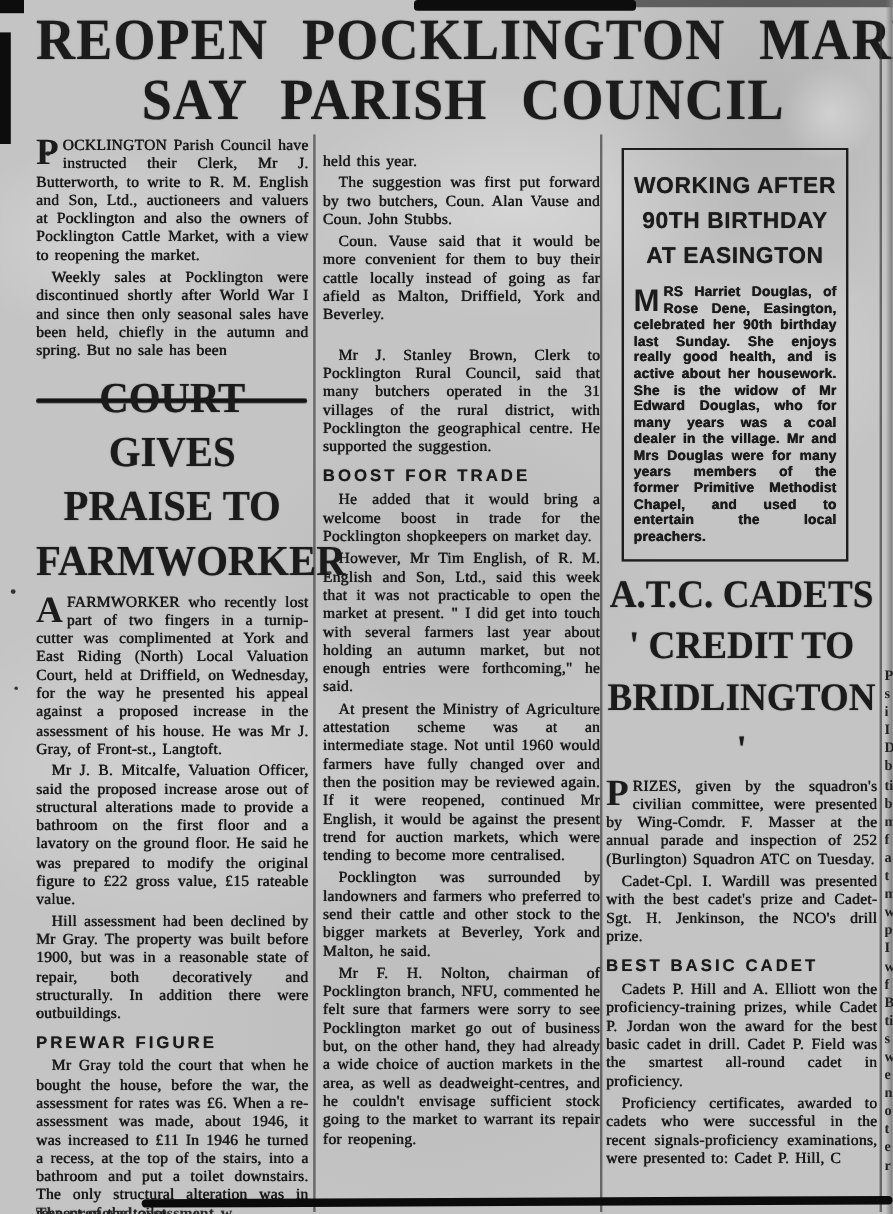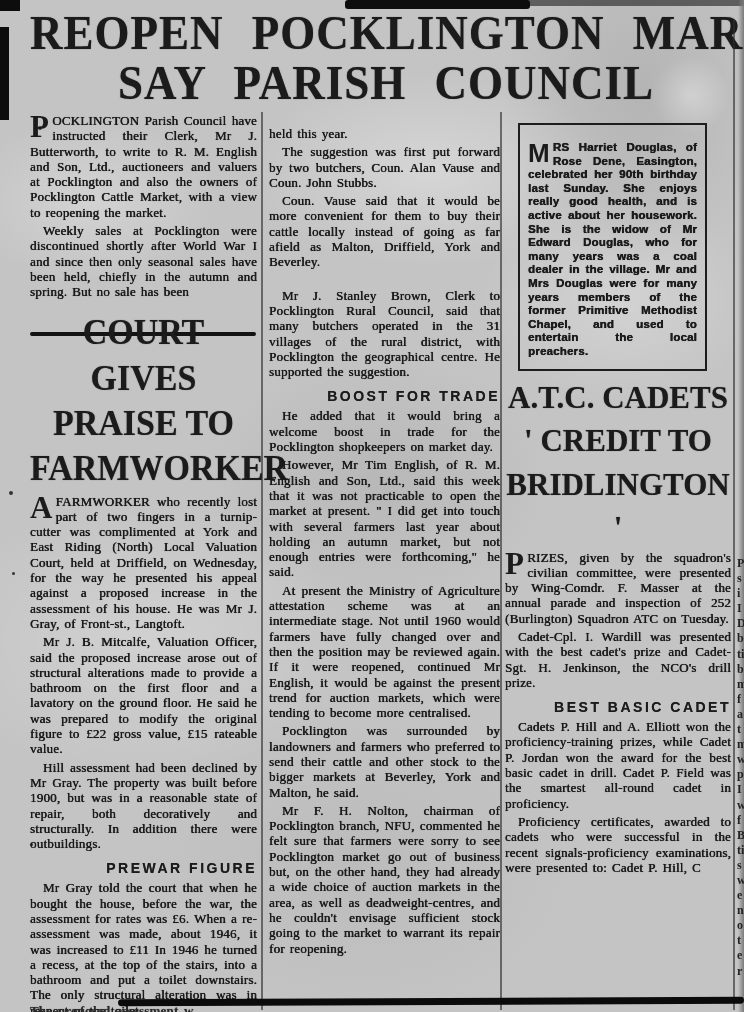--- a/index.html
+++ b/index.html
@@ -40,21 +40,21 @@
     letter-spacing:.2px;word-spacing:1.5px;
     text-shadow:.35px 0 0 currentColor, 0 0 .8px rgba(30,30,30,.5);
   }
   p.body.ind{text-indent:13px;}
   .dropcap{
     float:left;font-size:31px;line-height:26px;font-weight:bold;
     padding:1px 3px 0 0;text-shadow:none;
   }
   .subhead{
     font-family:"Liberation Sans",sans-serif;font-weight:bold;
-    font-size:14px;letter-spacing:2.5px;text-align:right;
+    font-size:14px;letter-spacing:2.5px;text-align:left;
     margin:9px 0 4px 0;text-shadow:0 0 .6px rgba(20,20,20,.7);
   }
   .art-head{
     font-family:"Liberation Serif",serif;font-weight:bold;text-align:center;
     font-size:34px;line-height:43px;margin:6px 0 8px 0;
     transform:scaleY(1.05);text-shadow:0 0 1px rgba(20,20,20,.55);
   }
   
   .nib-box{
     margin-left:13px;width:169px;border:2.5px solid #1d1d1d;
@@ -143,20 +143,25 @@
     <div class="subhead">BOOST FOR TRADE</div>
     <p class="body ind">He added that it would bring a welcome boost in trade for the Pocklington shopkeepers on market day.</p>
     <p class="body ind">However, Mr Tim English, of R. M. English and Son, Ltd., said this week that it was not practicable to open the market at present. " I did get into touch with several farmers last year about holding an autumn market, but not enough entries were forthcoming," he said.</p>
     <p class="body ind">At present the Ministry of Agriculture attestation scheme was at an intermediate stage. Not until 1960 would farmers have fully changed over and then the position may be reviewed again. If it were reopened, continued Mr English, it would be against the present trend for auction markets, which were tending to become more centralised.</p>
     <p class="body ind">Pocklington was surrounded by landowners and farmers who preferred to send their cattle and other stock to the bigger markets at Beverley, York and Malton, he said.</p>
     <p class="body ind">Mr F. H. Nolton, chairman of Pocklington branch, NFU, commented he felt sure that farmers were sorry to see Pocklington market go out of business but, on the other hand, they had already a wide choice of auction markets in the area, as well as deadweight-centres, and he couldn't envisage sufficient stock going to the market to warrant its repair for reopening.</p>
   </div>
 
   <div class="col" id="col3">
     <div class="nib-box">
+      <div class="nib-head">
+        <div>WORKING AFTER</div>
+        <div>90TH BIRTHDAY</div>
+        <div>AT EASINGTON</div>
+      </div>
       <p class="body" style="margin:0;"><span class="dropcap">M</span><span>RS Harriet Douglas, of Rose Dene, Easington, celebrated her 90th birthday last Sunday. She enjoys really good health, and is active about her housework. She is the widow of Mr Edward Douglas, who for many years was a coal dealer in the village. Mr and Mrs Douglas were for many years members of the former Primitive Methodist Chapel, and used to entertain the local preachers.</span></p>
     </div>
     <article class="atc">
       <div class="art-head">
         <div>A.T.C. CADETS</div>
         <div>' CREDIT TO</div>
         <div>BRIDLINGTON '</div>
       </div>
       <p class="body"><span class="dropcap">P</span><span>RIZES, given by the squadron's civilian committee, were presented by Wing-Comdr. F. Masser at the annual parade and inspection of 252 (Burlington) Squadron ATC on Tuesday.</span></p>
       <p class="body ind">Cadet-Cpl. I. Wardill was presented with the best cadet's prize and Cadet-Sgt. H. Jenkinson, the NCO's drill prize.</p>

